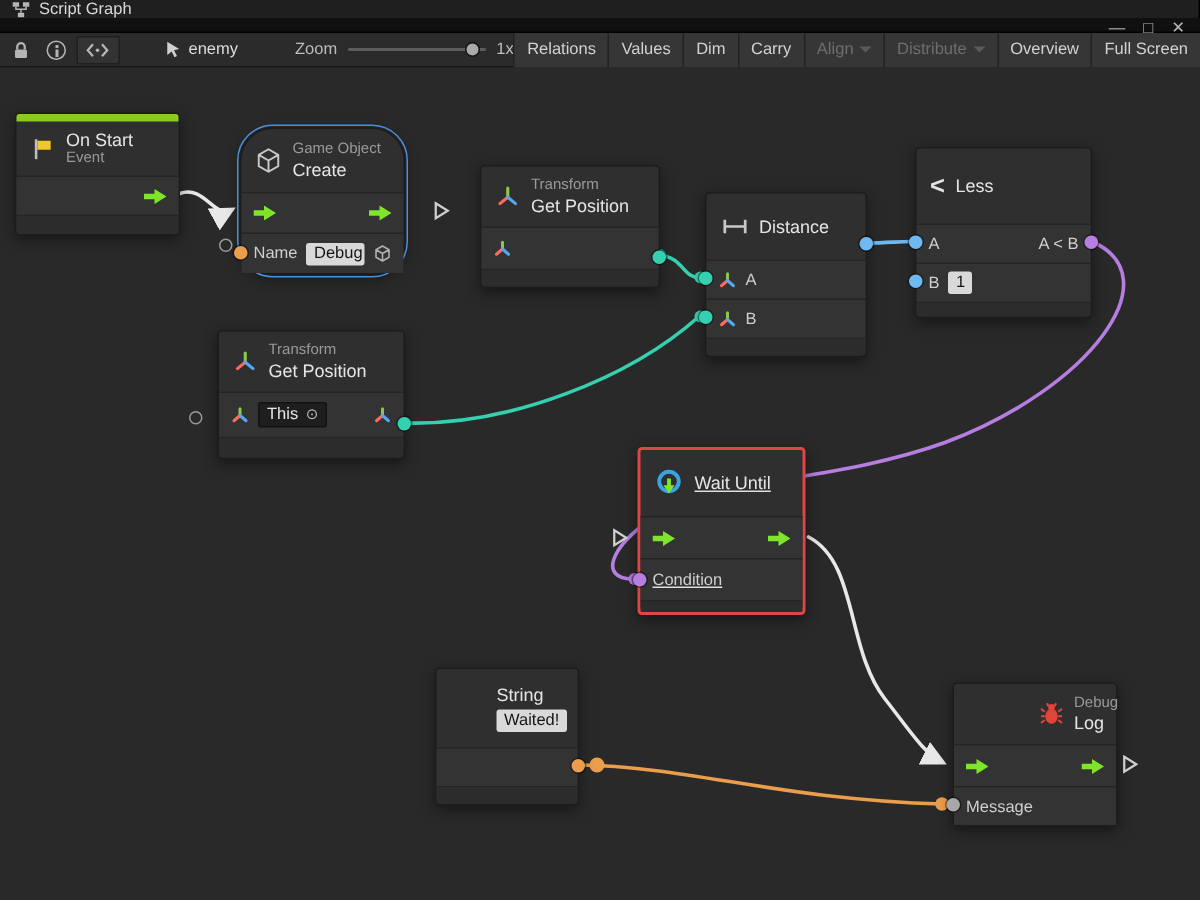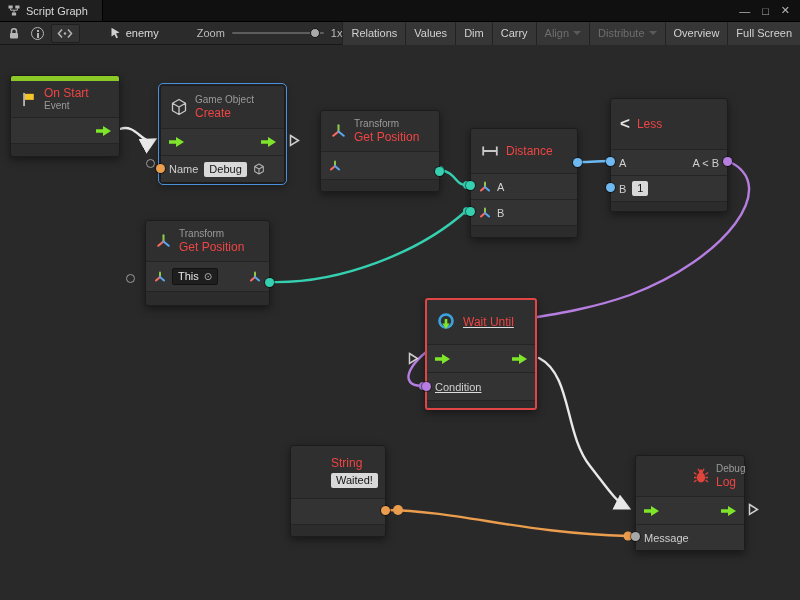--- a/index.html
+++ b/index.html
@@ -2,21 +2,21 @@
 <html style="--flow-green: #7fe52a; --vector-teal: #35d0b0; --number-blue: #6fb9f2; --bool-purple: #b57ee0; --string-orange: #eb9d4e; --selection-blue: #4a90d9; --highlight-red: #e04646; --event-green: #8ac926;"><head>
 <meta charset="utf-8">
 <style>
   * { margin:0; padding:0; box-sizing:border-box; }
   html,body { width:800px; height:600px; overflow:hidden; background:#1a1a1a;
     font-family:"Liberation Sans","DejaVu Sans",sans-serif; }
   .app { position:relative; width:800px; height:600px; background:#222; }
 
   
   .titlebar { position:absolute; left:0; top:0; width:800px; height:22px;
-    background:#101010; display:flex; align-items:stretch; border-bottom:1px solid #000; }
+    background:#101010; display:flex; align-items:stretch; border-bottom:1px solid #000;flex-direction:column; }
   .tab { display:flex; align-items:center; gap:6px; padding:0 14px 0 8px;
     background:#1f1f1f; color:#d8d8d8; font-size:11px; border-right:1px solid #000; }
   .win-controls { margin-left:auto; display:flex; align-items:center; gap:12px;
     padding-right:10px; color:#b5b5b5; font-size:11px; }
   .win-controls span { cursor:default; }
 
   
   .toolbar { position:absolute; left:0; top:22px; width:800px; height:23px;
     background:#2b2b2b; border-bottom:1px solid #161616; display:flex; align-items:center;
     color:#c8c8c8; font-size:11px; }
@@ -56,21 +56,21 @@
 
   
   .node { position:absolute; z-index:2; background:#2f2f2f; border:1px solid #1c1c1c;
     border-radius:3px; box-shadow:0 3px 9px rgba(0,0,0,.45); color:#ddd; }
   .node.selected { outline:1px solid var(--selection-blue,#4a90d9); outline-offset:1px; }
   .node.highlighted { border:2px solid var(--highlight-red,#e04646); }
   .event-bar { height:5px; background:var(--event-green,#8ac926); border-radius:2px 2px 0 0; }
   .nhead { display:flex; align-items:center; gap:7px; padding:0 9px; }
   .titles { display:flex; flex-direction:column; line-height:1.2; }
   .cat { font-size:10px; color:#9a9a9a; }
-  .ttl { font-size:12px; color:#ef4444; }
+  .ttl { font-size:12px; color:#e5e5e5; }
   .nrow { position:relative; display:flex; align-items:center; gap:6px; padding:0 8px;
     border-top:1px solid #242424; background:#333; }
   .nrow.flow { justify-content:space-between; }
   .nrow.flow.out-only { justify-content:flex-end; }
   .nfoot { border-top:1px solid #242424; background:#2c2c2c; border-radius:0 0 3px 3px; }
   .plabel { font-size:11px; color:#cfcfcf; }
   .out-label { margin-left:auto; font-size:11px; color:#cfcfcf; }
   .field { background:#d9d9d9; color:#141414; border-radius:2px; padding:1px 5px;
     font-size:11px; line-height:13px; min-width:14px; }
   .field.dark { background:#1e1e1e; color:#e6e6e6; border:1px solid #121212;
@@ -228,21 +228,21 @@
       <div class="nrow flow out-only" style="height:26px;">
         <span class="icon fa">
           <svg width="15" height="10" viewBox="0 0 15 10">
               <path d="M0 3.2 H7 V0 L15 5 L7 10 V6.8 H0 Z"></path>
             </svg>
         </span>
       </div>
       <div class="nfoot" style="height:13px;"></div>
     </div>
 
-    <div class="node selected" style="left:160px;top:40px;width:125px;">
+    <div class="node selected" style="left:160px;top:40px;width:110px;border-radius:22px;">
       <div class="nhead" style="height:42px;">
         <span class="icon">
           <svg width="18" height="18" viewBox="0 0 18 18">
               <path d="M9 1.5 L15.5 5.2 V12.8 L9 16.5 L2.5 12.8 V5.2 Z M2.5 5.2 L9 9 L15.5 5.2 M9 9 V16.5" fill="none" stroke="#c8c8c8" stroke-width="1.3" stroke-linejoin="round"></path>
             </svg>
         </span>
         <span class="titles">
           <span class="cat">Game Object</span>
           <span class="ttl">Create</span>
         </span>

